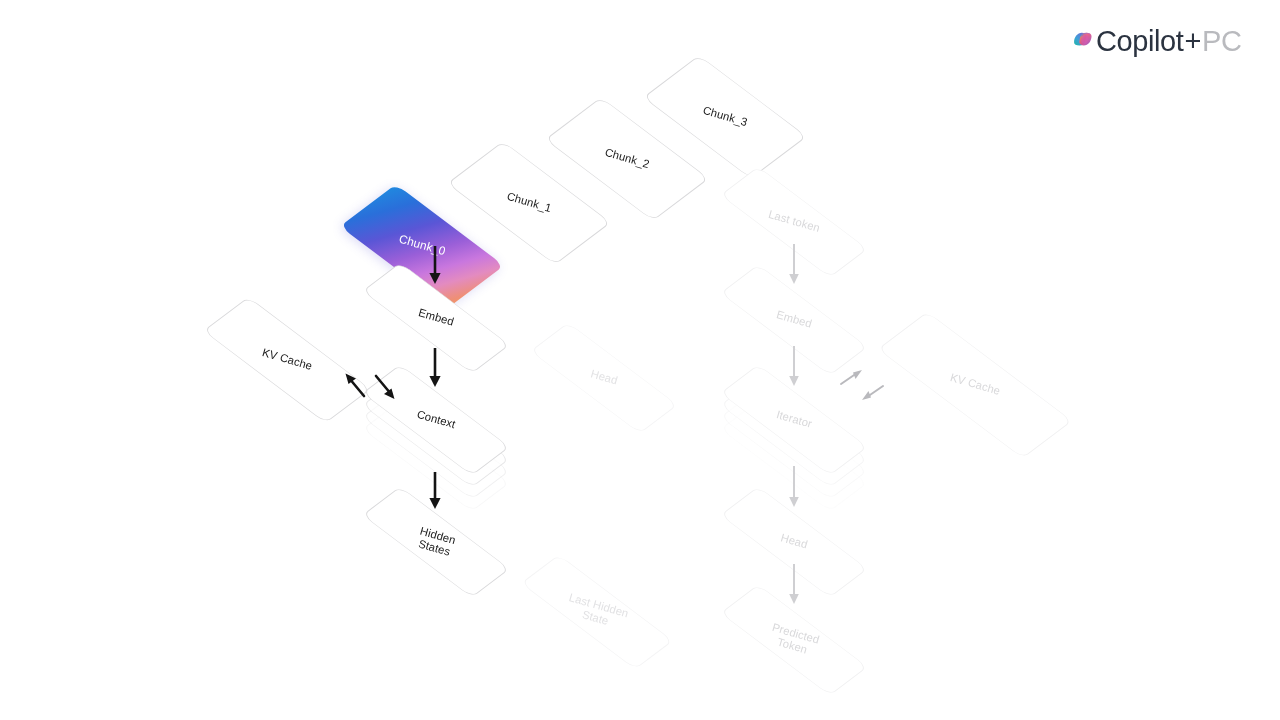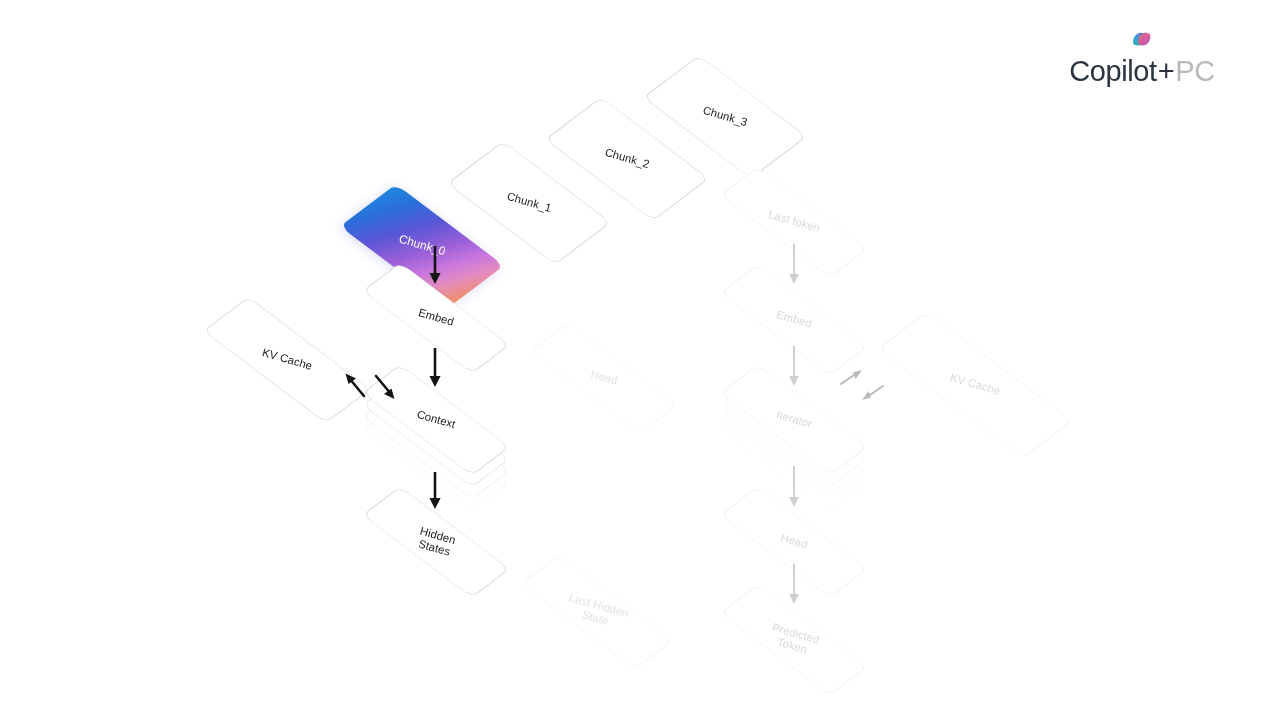--- a/index.html
+++ b/index.html
@@ -18,24 +18,24 @@
     position: relative;
     width: 1280px;
     height: 720px;
     background: #ffffff;
   }
 
   
   #brand {
     position: absolute;
     top: 26px;
-    right: 50px;
+    right: 34px;
     width: 176px;
     display: flex;
-    flex-direction: column;
+    flex-direction: row;
     align-items: center;
   }
   #brand-icon {
     width: 26px;
     height: 26px;
     margin-bottom: 5px;
     display: block;
   }
   #brand-word {
     font-size: 29px;

